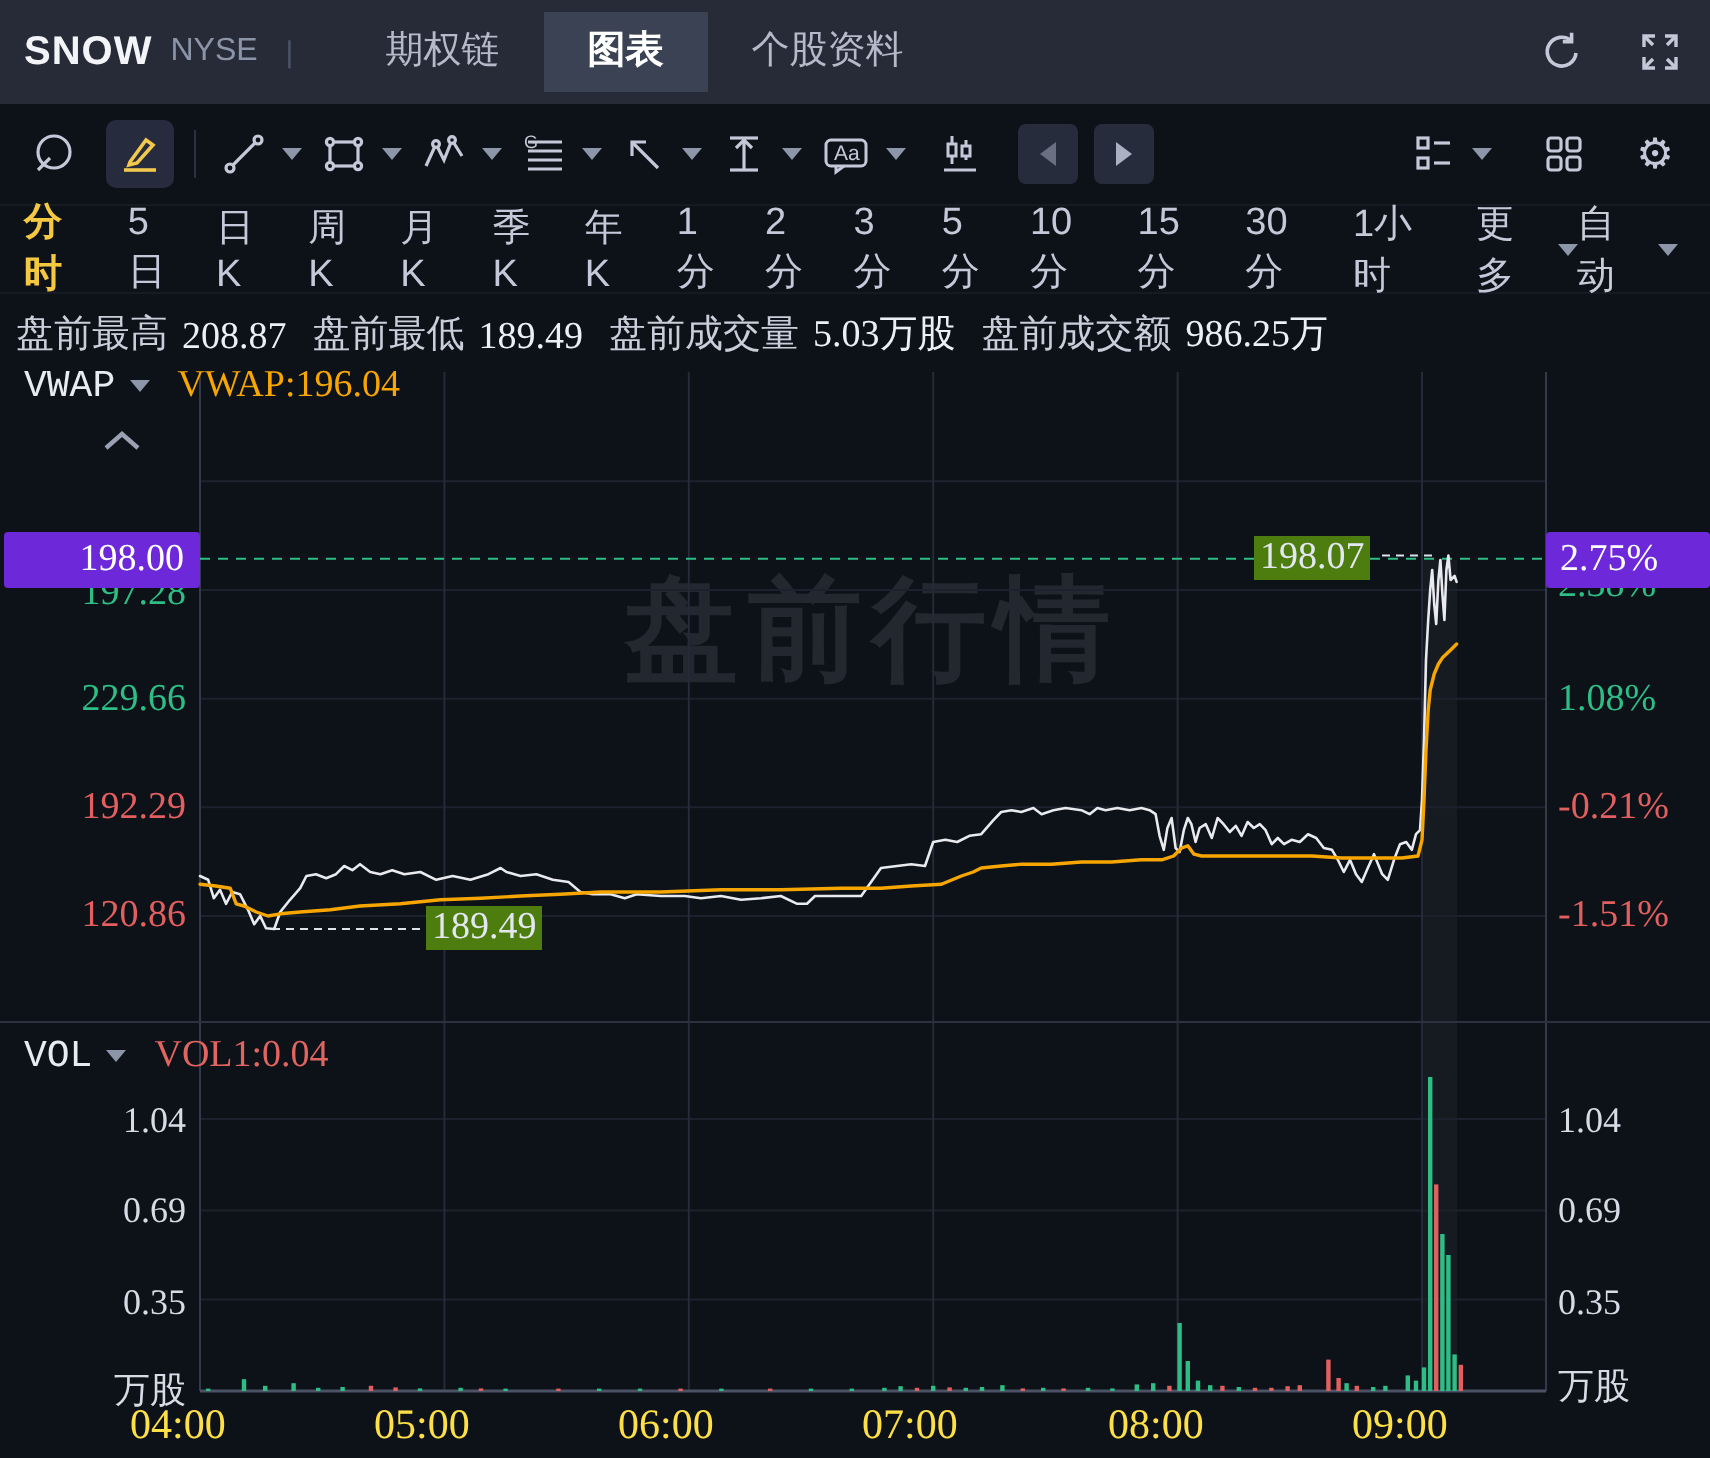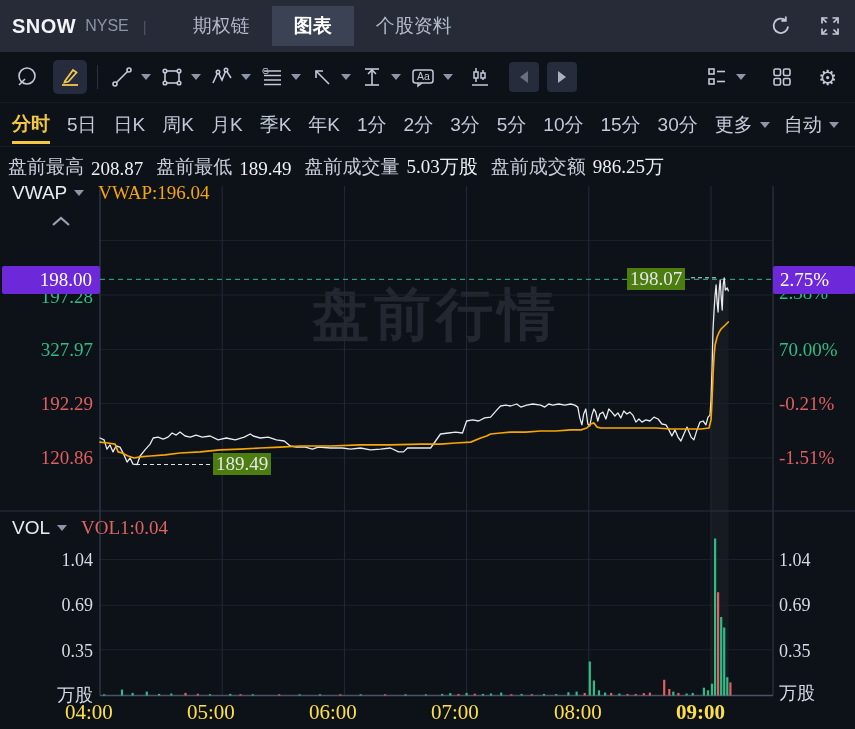--- a/index.html
+++ b/index.html
@@ -49,21 +49,21 @@
             padding:0 8px;font-size:19px;}
   .stat{display:flex;align-items:flex-end;margin-right:13px;}
   .stat .lbl{color:#c9cedb;margin-right:7px;}
   .stat .val{color:#eceff5;}
 
   
   #chart-svg{position:absolute;left:0;top:0;z-index:1;}
   .watermark{position:absolute;left:156px;top:277px;width:560px;text-align:center;font-size:57px;font-weight:700;
              color:#23272f;letter-spacing:5px;z-index:0;user-select:none;}
   .pane-header{position:absolute;z-index:12;display:flex;align-items:center;font-size:19px;}
-  .ph-name{color:#e8ebf2;}
+  .ph-name{color:#e8ebf2;font-family:Liberation Mono, monospace;}
   .ph-val{margin-left:14px;}
   .vwap-val{color:#f7a600;}
   .vol-val{color:#e0645f;}
   .collapse{position:absolute;left:51px;top:213px;z-index:12;cursor:pointer;}
 
   .axis-label{position:absolute;z-index:11;font-size:19px;height:22px;line-height:22px;}
   .al-left{right:762px;text-align:right;}
   .al-right{left:779px;text-align:left;}
   .green{color:#2ebd85;}
   .red{color:#e25f5f;}
@@ -232,20 +232,21 @@
     <span class="tf">月K</span>
     <span class="tf">季K</span>
     <span class="tf">年K</span>
     <span class="tf">1分</span>
     <span class="tf">2分</span>
     <span class="tf">3分</span>
     <span class="tf">5分</span>
     <span class="tf">10分</span>
     <span class="tf">15分</span>
     <span class="tf">30分</span>
+    <span class="tf">1小时</span>
     <span class="tf-more">
       <span>更多</span>
       <span class="caret"></span>
     </span>
     <span class="tf-auto">
       <span>自动</span>
       <span class="caret"></span>
     </span>
   </div>
 
@@ -364,27 +365,27 @@
     <span class="ph-val vwap-val serif">VWAP:196.04</span>
   </div>
   <div class="collapse">
     <svg width="20" height="11" viewBox="0 0 20 11" fill="none" stroke="#99a1b3" stroke-width="2.2">
       <polyline points="2,9 10,2 18,9"></polyline>
     </svg>
   </div>
 
   <div class="price-badge badge-left serif">198.00</div>
   <div class="axis-label al-left green serif" style="top:286px;">197.28</div>
-  <div class="axis-label al-left green serif" style="top:339px;">327.97</div>
+  <div class="axis-label al-left green serif" style="top:339px;">229.66</div>
   <div class="axis-label al-left red serif" style="top:393px;">192.29</div>
   <div class="axis-label al-left red serif" style="top:447px;">120.86</div>
 
   <div class="price-badge badge-right serif">2.75%</div>
   <div class="axis-label al-right green serif" style="top:282px;">2.38%</div>
-  <div class="axis-label al-right green serif" style="top:339px;">70.00%</div>
+  <div class="axis-label al-right green serif" style="top:339px;">1.08%</div>
   <div class="axis-label al-right red serif" style="top:393px;">-0.21%</div>
   <div class="axis-label al-right red serif" style="top:447px;">-1.51%</div>
 
   <div class="marker-label serif" style="left:627px;top:268px;">198.07</div>
   <div class="marker-label serif" style="left:213px;top:453px;">189.49</div>
 
   <div class="pane-header" style="left:12px;top:517px;">
     <span class="ph-name">VOL</span>
     <span class="caret"></span>
     <span class="ph-val vol-val serif">VOL1:0.04</span>
@@ -398,15 +399,15 @@
   <div class="axis-label al-right white serif" style="top:549px;font-size:18px;">1.04</div>
   <div class="axis-label al-right white serif" style="top:594px;font-size:18px;">0.69</div>
   <div class="axis-label al-right white serif" style="top:640px;font-size:18px;">0.35</div>
   <div class="axis-label al-right white" style="top:682px;font-size:18px;">万股</div>
 
   <div class="time-label serif" style="left:65px;">04:00</div>
   <div class="time-label serif" style="left:187px;">05:00</div>
   <div class="time-label serif" style="left:309px;">06:00</div>
   <div class="time-label serif" style="left:431px;">07:00</div>
   <div class="time-label serif" style="left:554px;">08:00</div>
-  <div class="time-label serif" style="left:676px;font-weight:bold;">09:00</div>
+  <div class="time-label serif" style="left:676px;">09:00</div>
 
 </div>
 
 </body></html>

